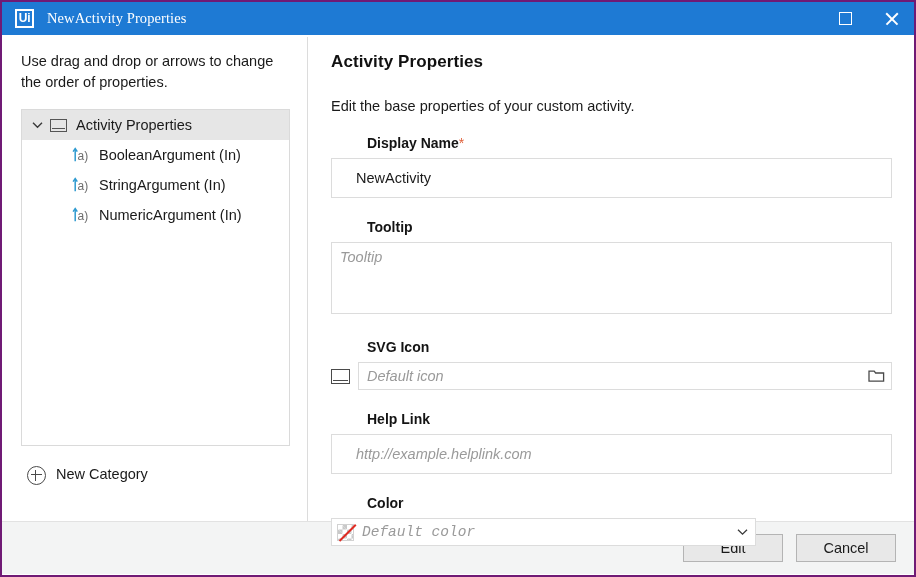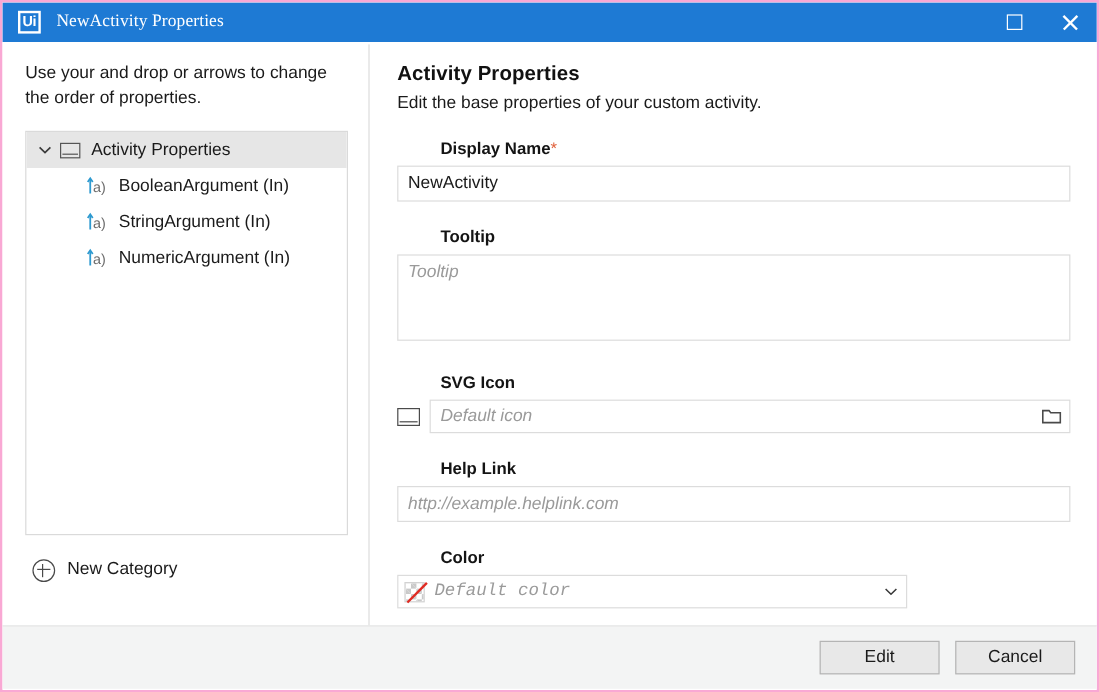--- a/index.html
+++ b/index.html
@@ -10,21 +10,21 @@
   body {
     font-family: "Liberation Sans", sans-serif;
     -webkit-font-smoothing: antialiased;
   }
 
   .window {
     position: relative;
     width: 916px;
     height: 577px;
     box-sizing: border-box;
-    border: 2px solid #f9a8d4;
+    border: 2px solid #701a75;
     background: #ffffff;
     overflow: hidden;
   }
 
   
   .titlebar {
     height: 33px;
     background: #1e7ad4;
     display: flex;
     align-items: center;
@@ -201,45 +201,45 @@
   }
   .panel-title {
     font-size: 17px;
     font-weight: bold;
     color: #111111;
     letter-spacing: 0.1px;
   }
   .panel-sub {
     font-size: 14.5px;
     color: #1a1a1a;
-    margin-top: 6px;
+    margin-top: 26px;
   }
   .field { margin-top: 21px; }
   .field-label {
     font-size: 14px;
     font-weight: bold;
     color: #141414;
     margin-bottom: 7px;
     padding-left: 36px;
   }
   .req-star {
     color: #e0603a;
     font-weight: normal;
     font-size: 14px;
   }
   .text-input {
     width: 100%;
     box-sizing: border-box;
-    height: 30px;
+    height: 40px;
     border: 1px solid #dcdcdc;
     background: #ffffff;
     font-family: "Liberation Sans", sans-serif;
     font-size: 14.5px;
     color: #1a1a1a;
-    padding: 0 8px;
+    padding: 0 24px;
     outline: none;
   }
   .text-input::placeholder { color: #9a9a9a; font-style: italic; }
   .text-area {
     width: 100%;
     box-sizing: border-box;
     height: 72px;
     border: 1px solid #dcdcdc;
     background: #ffffff;
     font-family: "Liberation Sans", sans-serif;
@@ -391,21 +391,21 @@
       </div>
       <div class="win-btn">
         <span class="close-glyph"></span>
       </div>
     </div>
   </div>
 
   <div class="content">
 
     <div class="left-panel">
-      <div class="hint-text">Use your and drop or arrows to change the order of properties.</div>
+      <div class="hint-text">Use drag and drop or arrows to change the order of properties.</div>
 
       <div class="tree-box">
 
         <div class="tree-row selected">
           <span class="tree-chevron">
             <svg class="chev-svg" width="11" height="8" viewBox="0 0 11 8" aria-hidden="true">
               <path d="M1 1.8 L5.5 6.2 L10 1.8" fill="none" stroke="#3a3a3a" stroke-width="1.4"></path>
             </svg>
           </span>
           <span class="tree-icon-window"></span>

